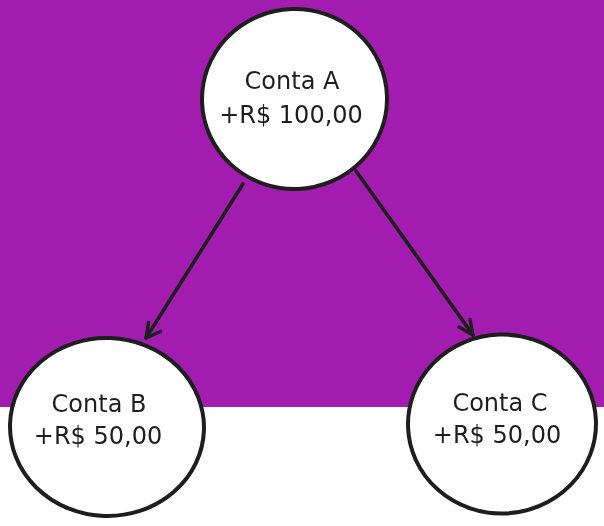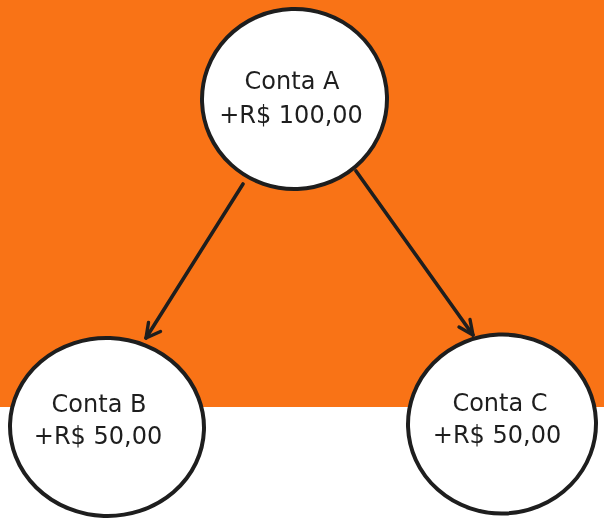--- a/index.html
+++ b/index.html
@@ -6,21 +6,21 @@
     margin: 0;
     padding: 0;
     background: #ffffff;
     width: 604px;
     height: 526px;
     overflow: hidden;
   }
   .canvas-wrap {
     width: 604px;
     height: 407px;
-    background: #f97316;
+    background: #a21caf;
   }
   svg {
     display: block;
   }
   .node-circle {
     fill: #ffffff;
     stroke: #1e1e1e;
     stroke-width: 4;
   }
   .edge-line {

